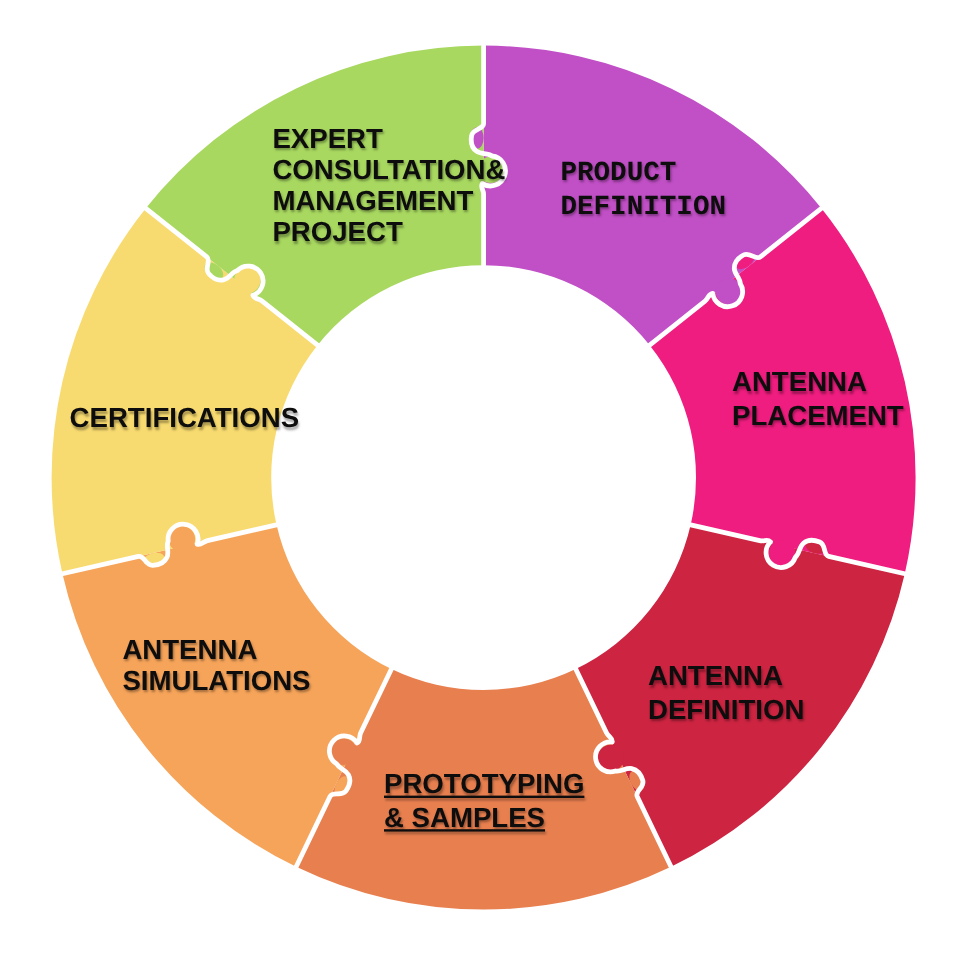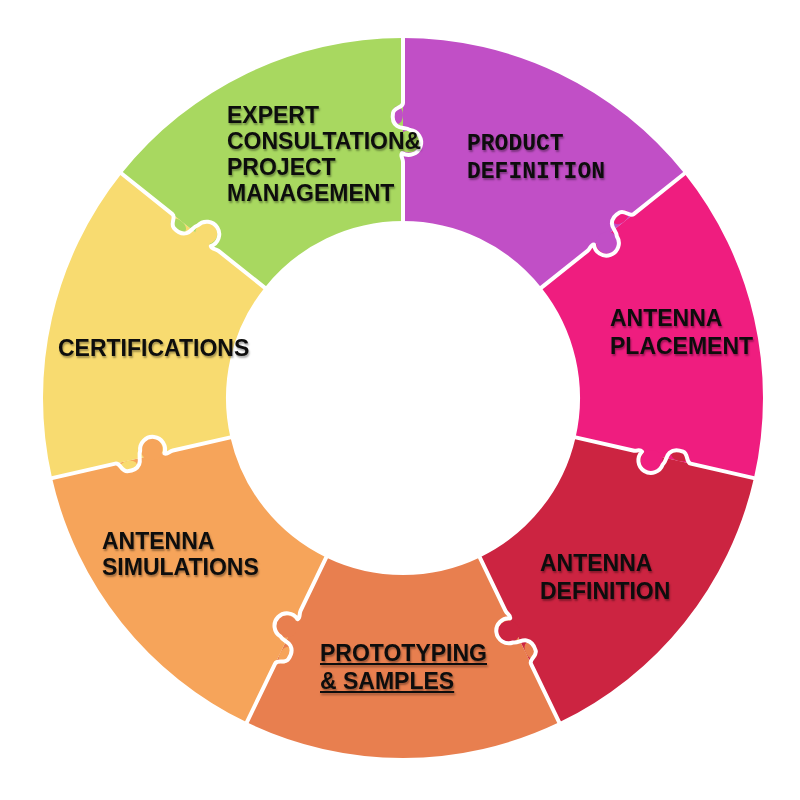--- a/index.html
+++ b/index.html
@@ -116,17 +116,17 @@
     <div>SIMULATIONS</div>
   </div>
 
   <div class="seg-label tight label-certifications">
     <div>CERTIFICATIONS</div>
   </div>
 
   <div class="seg-label tight label-expert">
     <div>EXPERT</div>
     <div>CONSULTATION&amp;</div>
+    <div>MANAGEMENT</div>
     <div>PROJECT</div>
-    <div>MANAGEMENT</div>
   </div>
 
 </div>
 
 </body></html>

